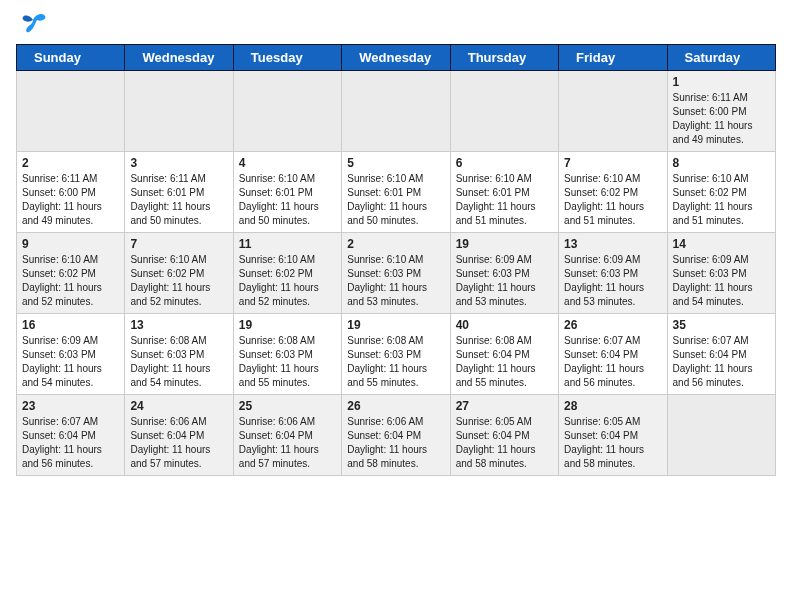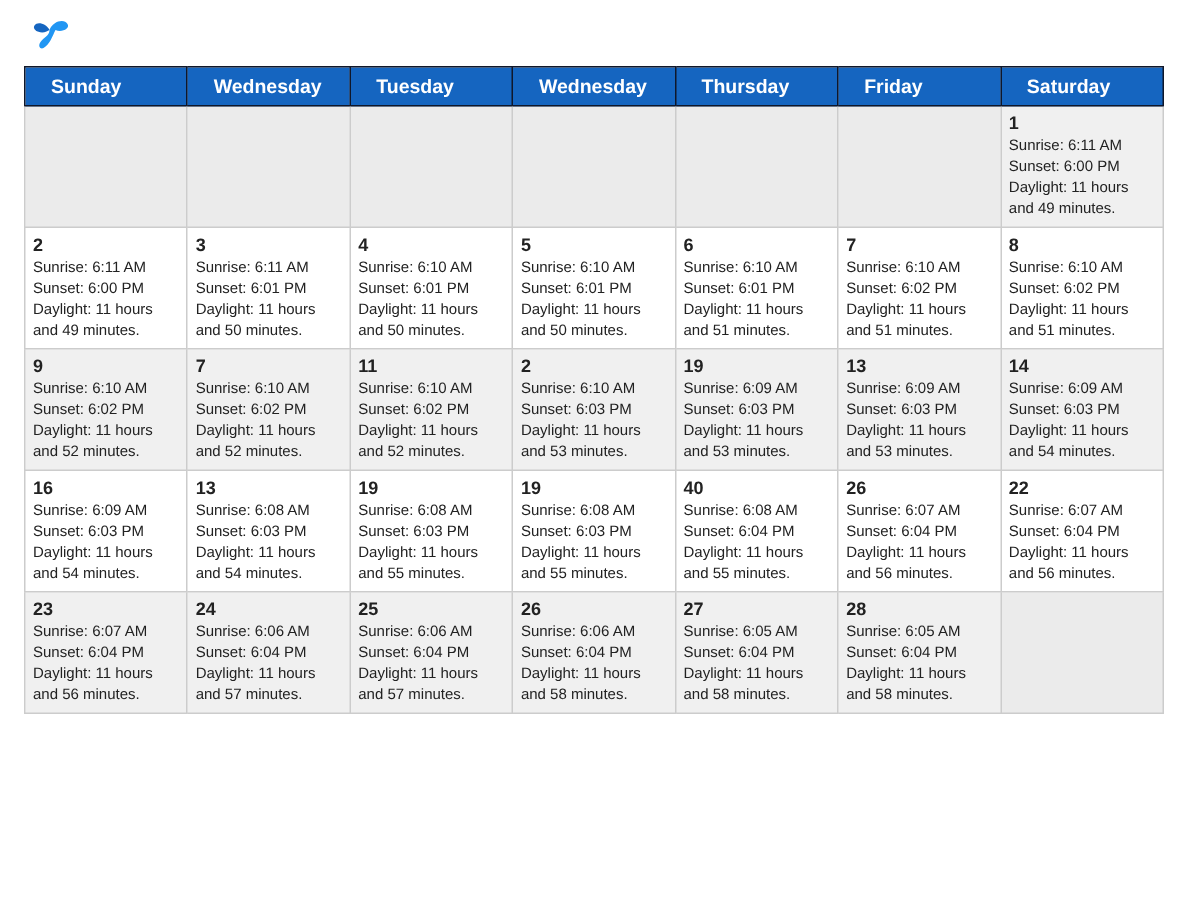--- a/index.html
+++ b/index.html
@@ -276,21 +276,21 @@
 and 55 minutes.</div>
           </td>
           <td>
             <span class="day-number">26</span>
             <div class="day-info" style="white-space: pre-line;">Sunrise: 6:07 AM
 Sunset: 6:04 PM
 Daylight: 11 hours
 and 56 minutes.</div>
           </td>
           <td>
-            <span class="day-number">22</span>
+            <span class="day-number">35</span>
             <div class="day-info" style="white-space: pre-line;">Sunrise: 6:07 AM
 Sunset: 6:04 PM
 Daylight: 11 hours
 and 56 minutes.</div>
           </td>
         </tr>
         <tr class="row-alt">
           <td>
             <span class="day-number">23</span>
             <div class="day-info" style="white-space: pre-line;">Sunrise: 6:07 AM

